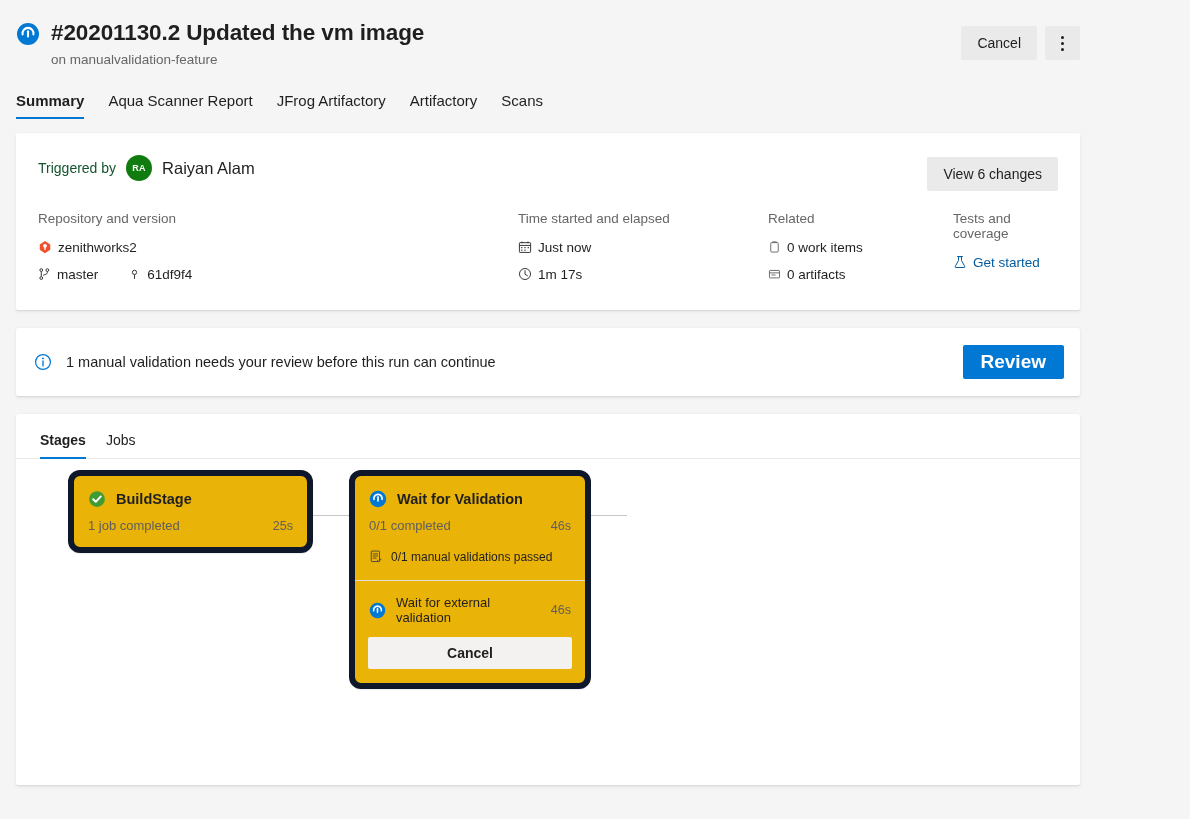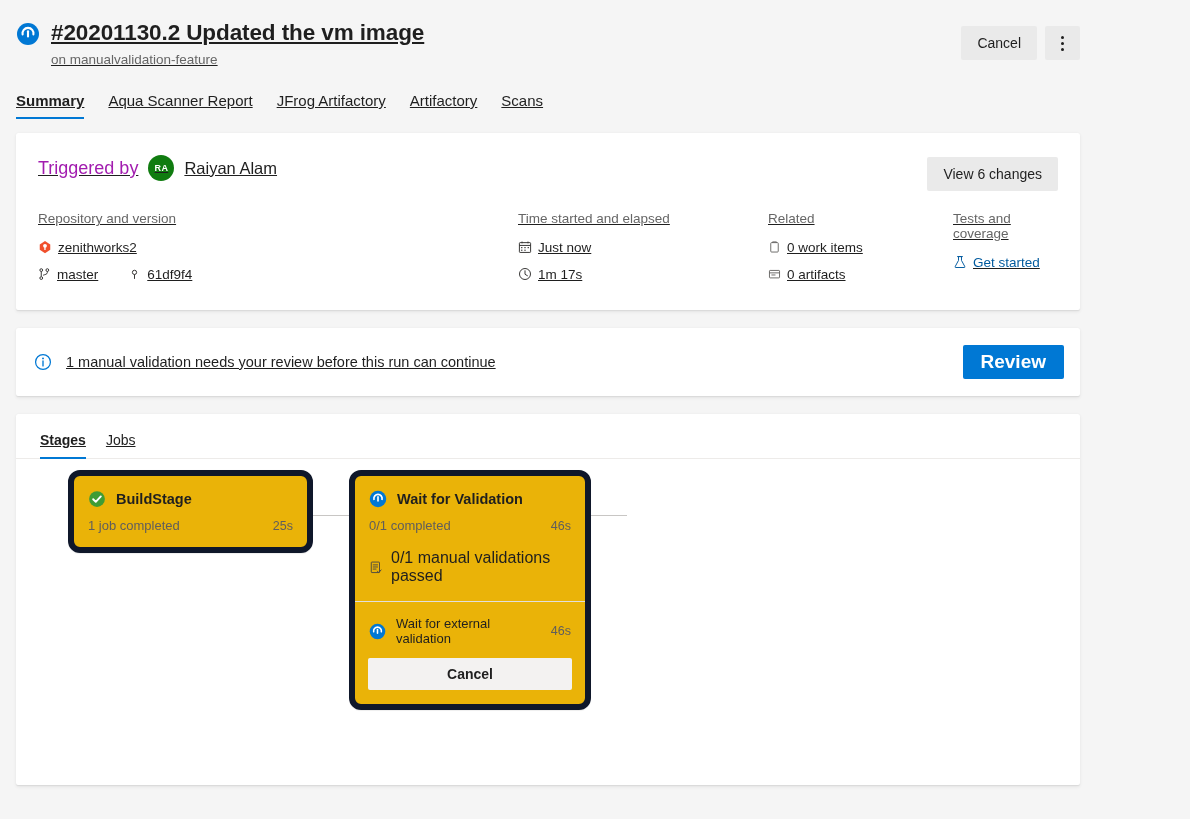--- a/index.html
+++ b/index.html
@@ -3,21 +3,21 @@
 <meta charset="utf-8">
 <style>
   * { box-sizing: border-box; margin: 0; padding: 0; }
   html, body {
     width: 1190px; height: 819px;
     background: #f5f5f5;
     font-family: "Liberation Sans", sans-serif;
     color: #1f1f1f;
     overflow: hidden;
   }
-  .page { position: relative; width: 1096px; height: 819px; text-decoration: underline; }
+  .page { position: relative; width: 1096px; height: 819px; }
 
   
   .header { padding: 18px 16px 0 16px; position: relative; }
   .title-row { display: flex; align-items: flex-start; gap: 11px; }
   .run-icon { flex: 0 0 auto; margin-top: 4px; }
   .title-block { padding-top: 0px; }
   .run-title {
     font-size: 22.5px; font-weight: bold; line-height: 30px;
     letter-spacing: -0.1px; color: #1f1f1f; white-space: nowrap;
   }
@@ -52,21 +52,21 @@
 
   
   .card {
     background: #ffffff; margin: 0 16px;
     box-shadow: 0 1.6px 3.6px rgba(0,0,0,0.07), 0 0.3px 0.9px rgba(0,0,0,0.06);
     border-radius: 2px;
   }
   #summary-card { margin-top: 14px; padding: 22px 22px 24px 22px; position: relative; }
 
   .triggered-row { display: flex; align-items: center; gap: 10px; }
-  .triggered-label { font-size: 18px; color: #a21caf; }
+  .triggered-label { font-size: 14px; color: #14532d; }
   .avatar {
     width: 26px; height: 26px; border-radius: 50%; background: #107c10;
     color: #ffffff; font-size: 9px; font-weight: bold;
     display: flex; align-items: center; justify-content: center; letter-spacing: .3px;
   }
   .trigger-user { font-size: 16.5px; color: #1f1f1f; }
   .view-changes-btn { position: absolute; right: 22px; top: 24px; }
 
   .meta-grid { display: flex; margin-top: 30px; }
   .meta-col-repo  { width: 480px; }
@@ -123,21 +123,21 @@
 
   .stage-head { display: flex; align-items: center; gap: 10px; padding: 14px 14px 0 14px; }
   .stage-name { font-size: 14.5px; font-weight: bold; color: #1f1f1f; }
   .stage-sub {
     display: flex; justify-content: space-between; align-items: center;
     padding: 10px 14px 14px 14px; font-size: 13px; color: #605e5c;
   }
   .stage-sub .dur { font-size: 12.5px; color: #605e5c; }
   .stage-extra {
     display: flex; align-items: center; gap: 8px;
-    padding: 2px 14px 16px 14px; font-size: 16px; color: #1f1f1f;
+    padding: 2px 14px 16px 14px; font-size: 12px; color: #1f1f1f;
   }
   .stage-divider { height: 1px; background: #e1dfdd; }
   .stage-check-row {
     display: flex; align-items: center; gap: 10px;
     padding: 14px 14px 12px 14px; font-size: 13px; color: #1f1f1f;
   }
   .stage-check-row .label { flex: 1; }
   .stage-check-row .dur { font-size: 12.5px; color: #605e5c; }
   .stage-cancel-wrap { padding: 0 13px 14px 13px; }
   .stage-cancel-btn {

